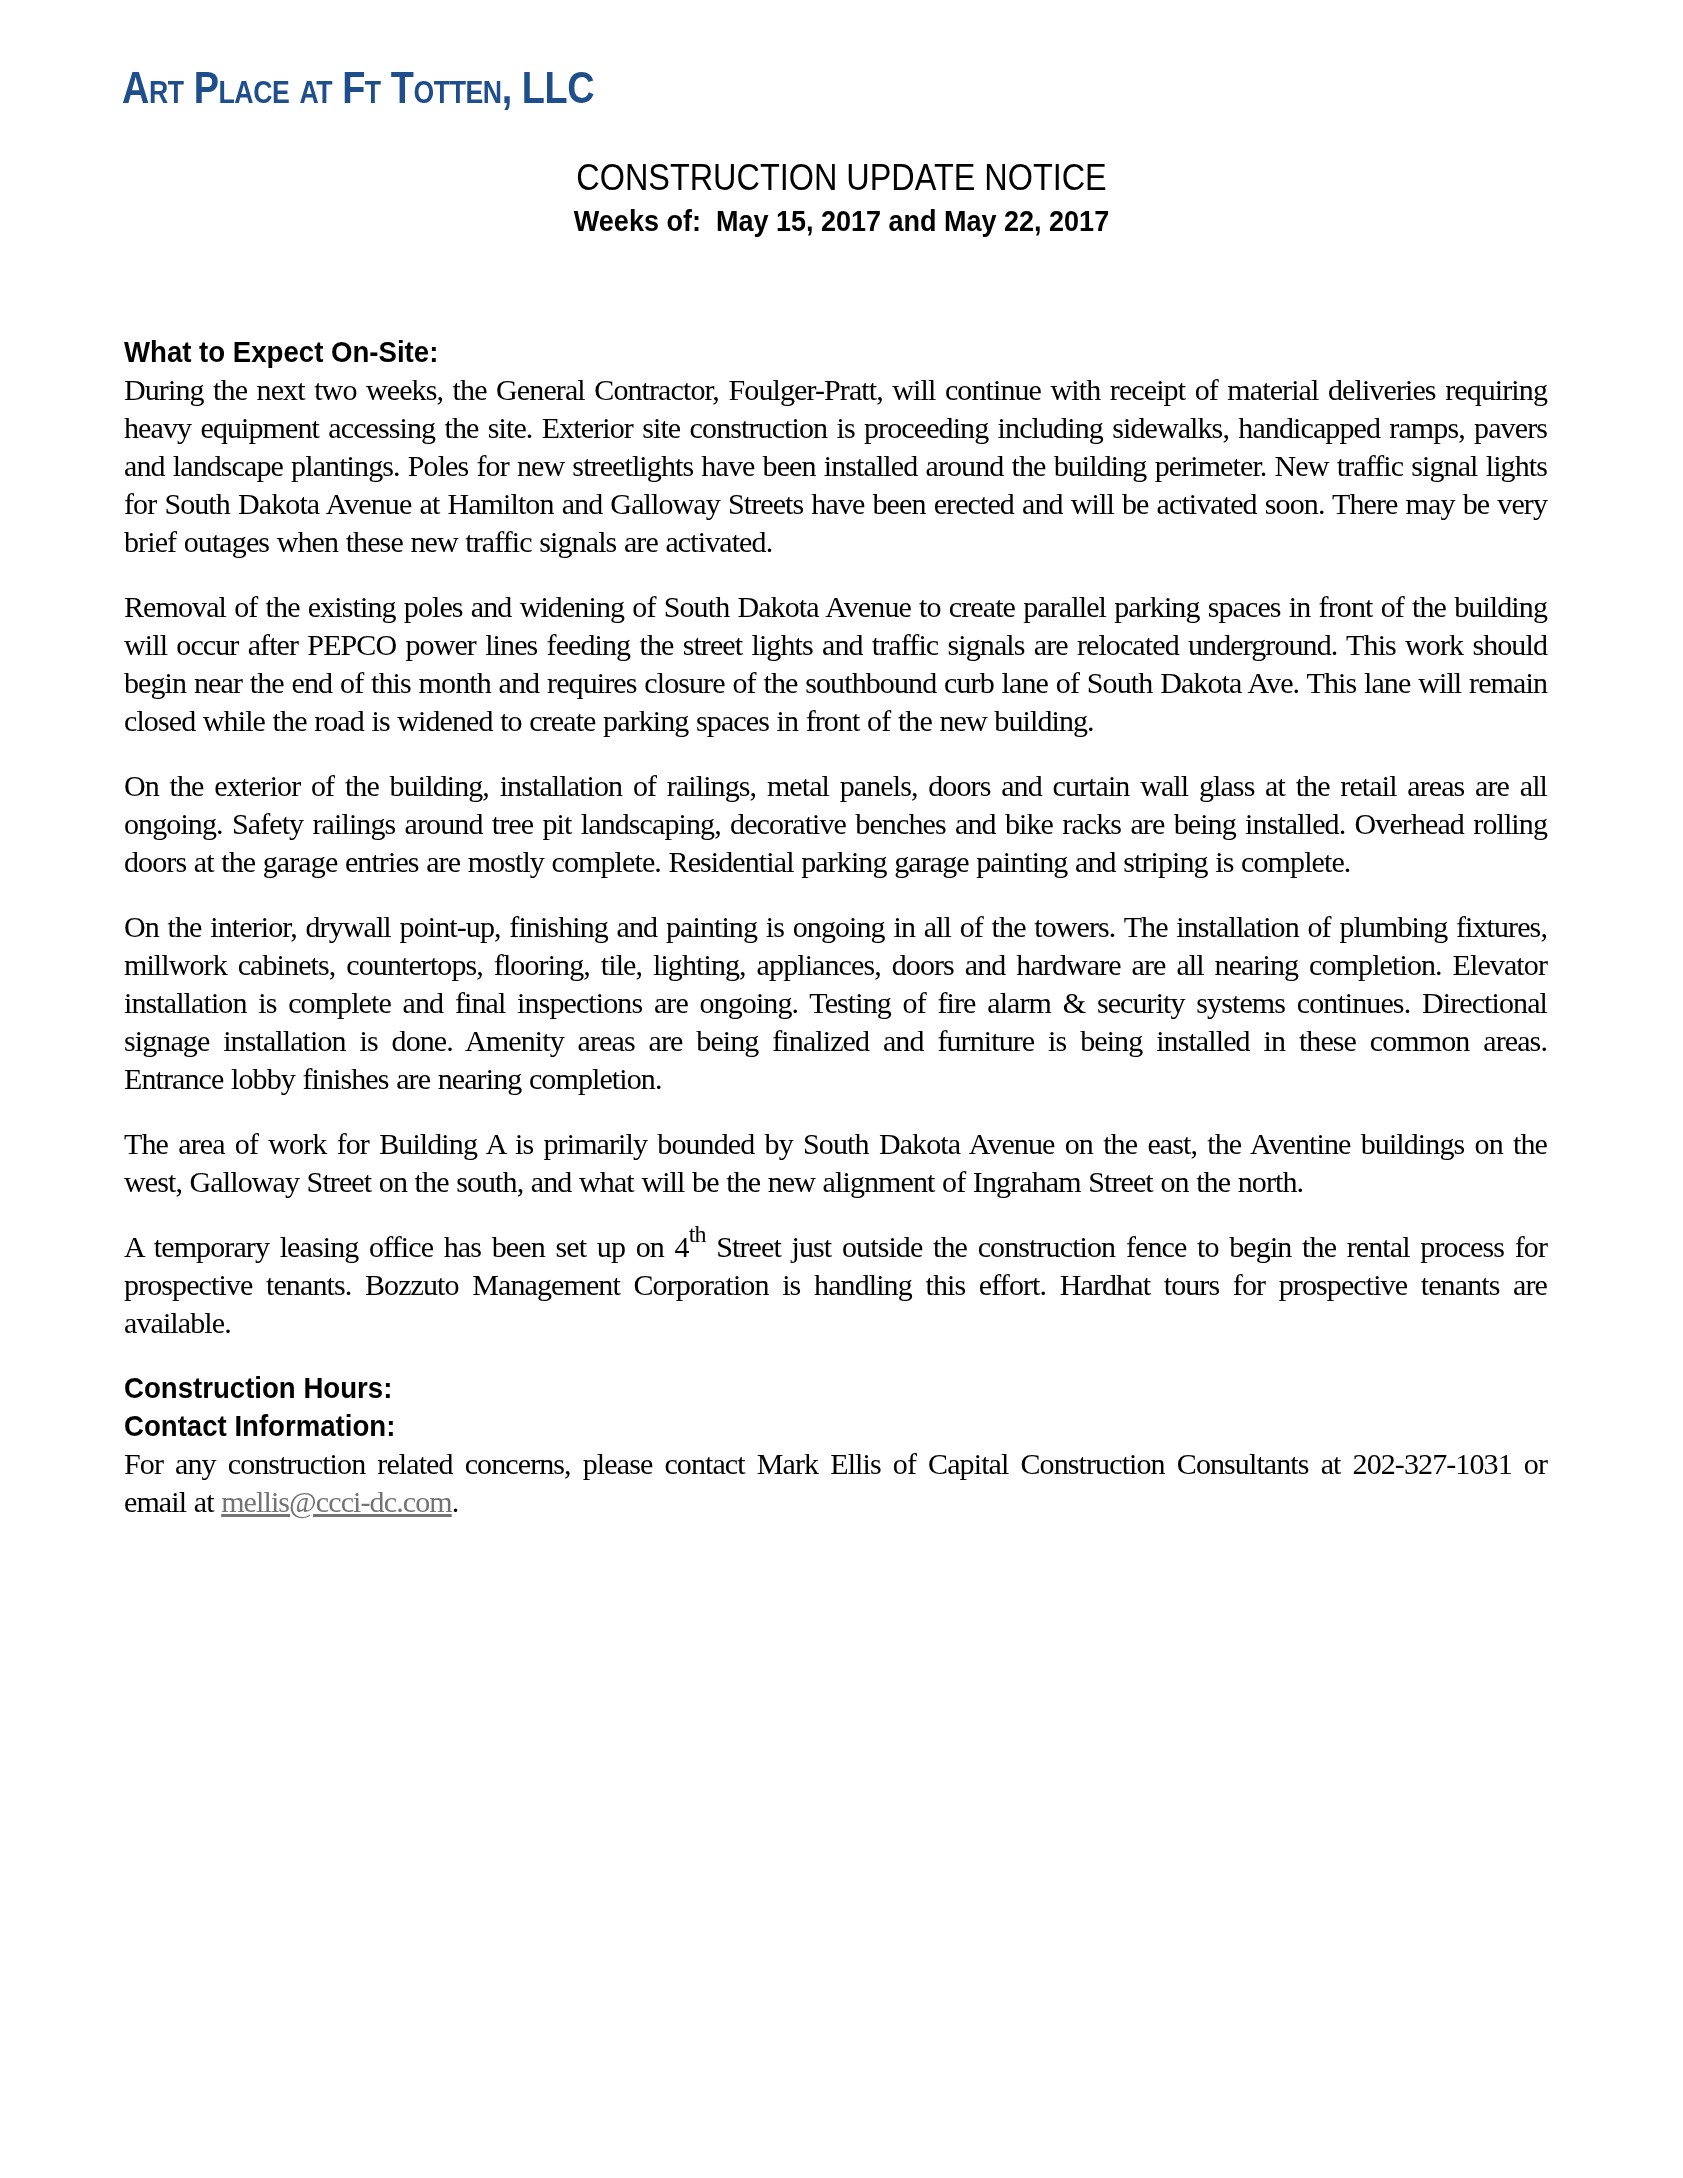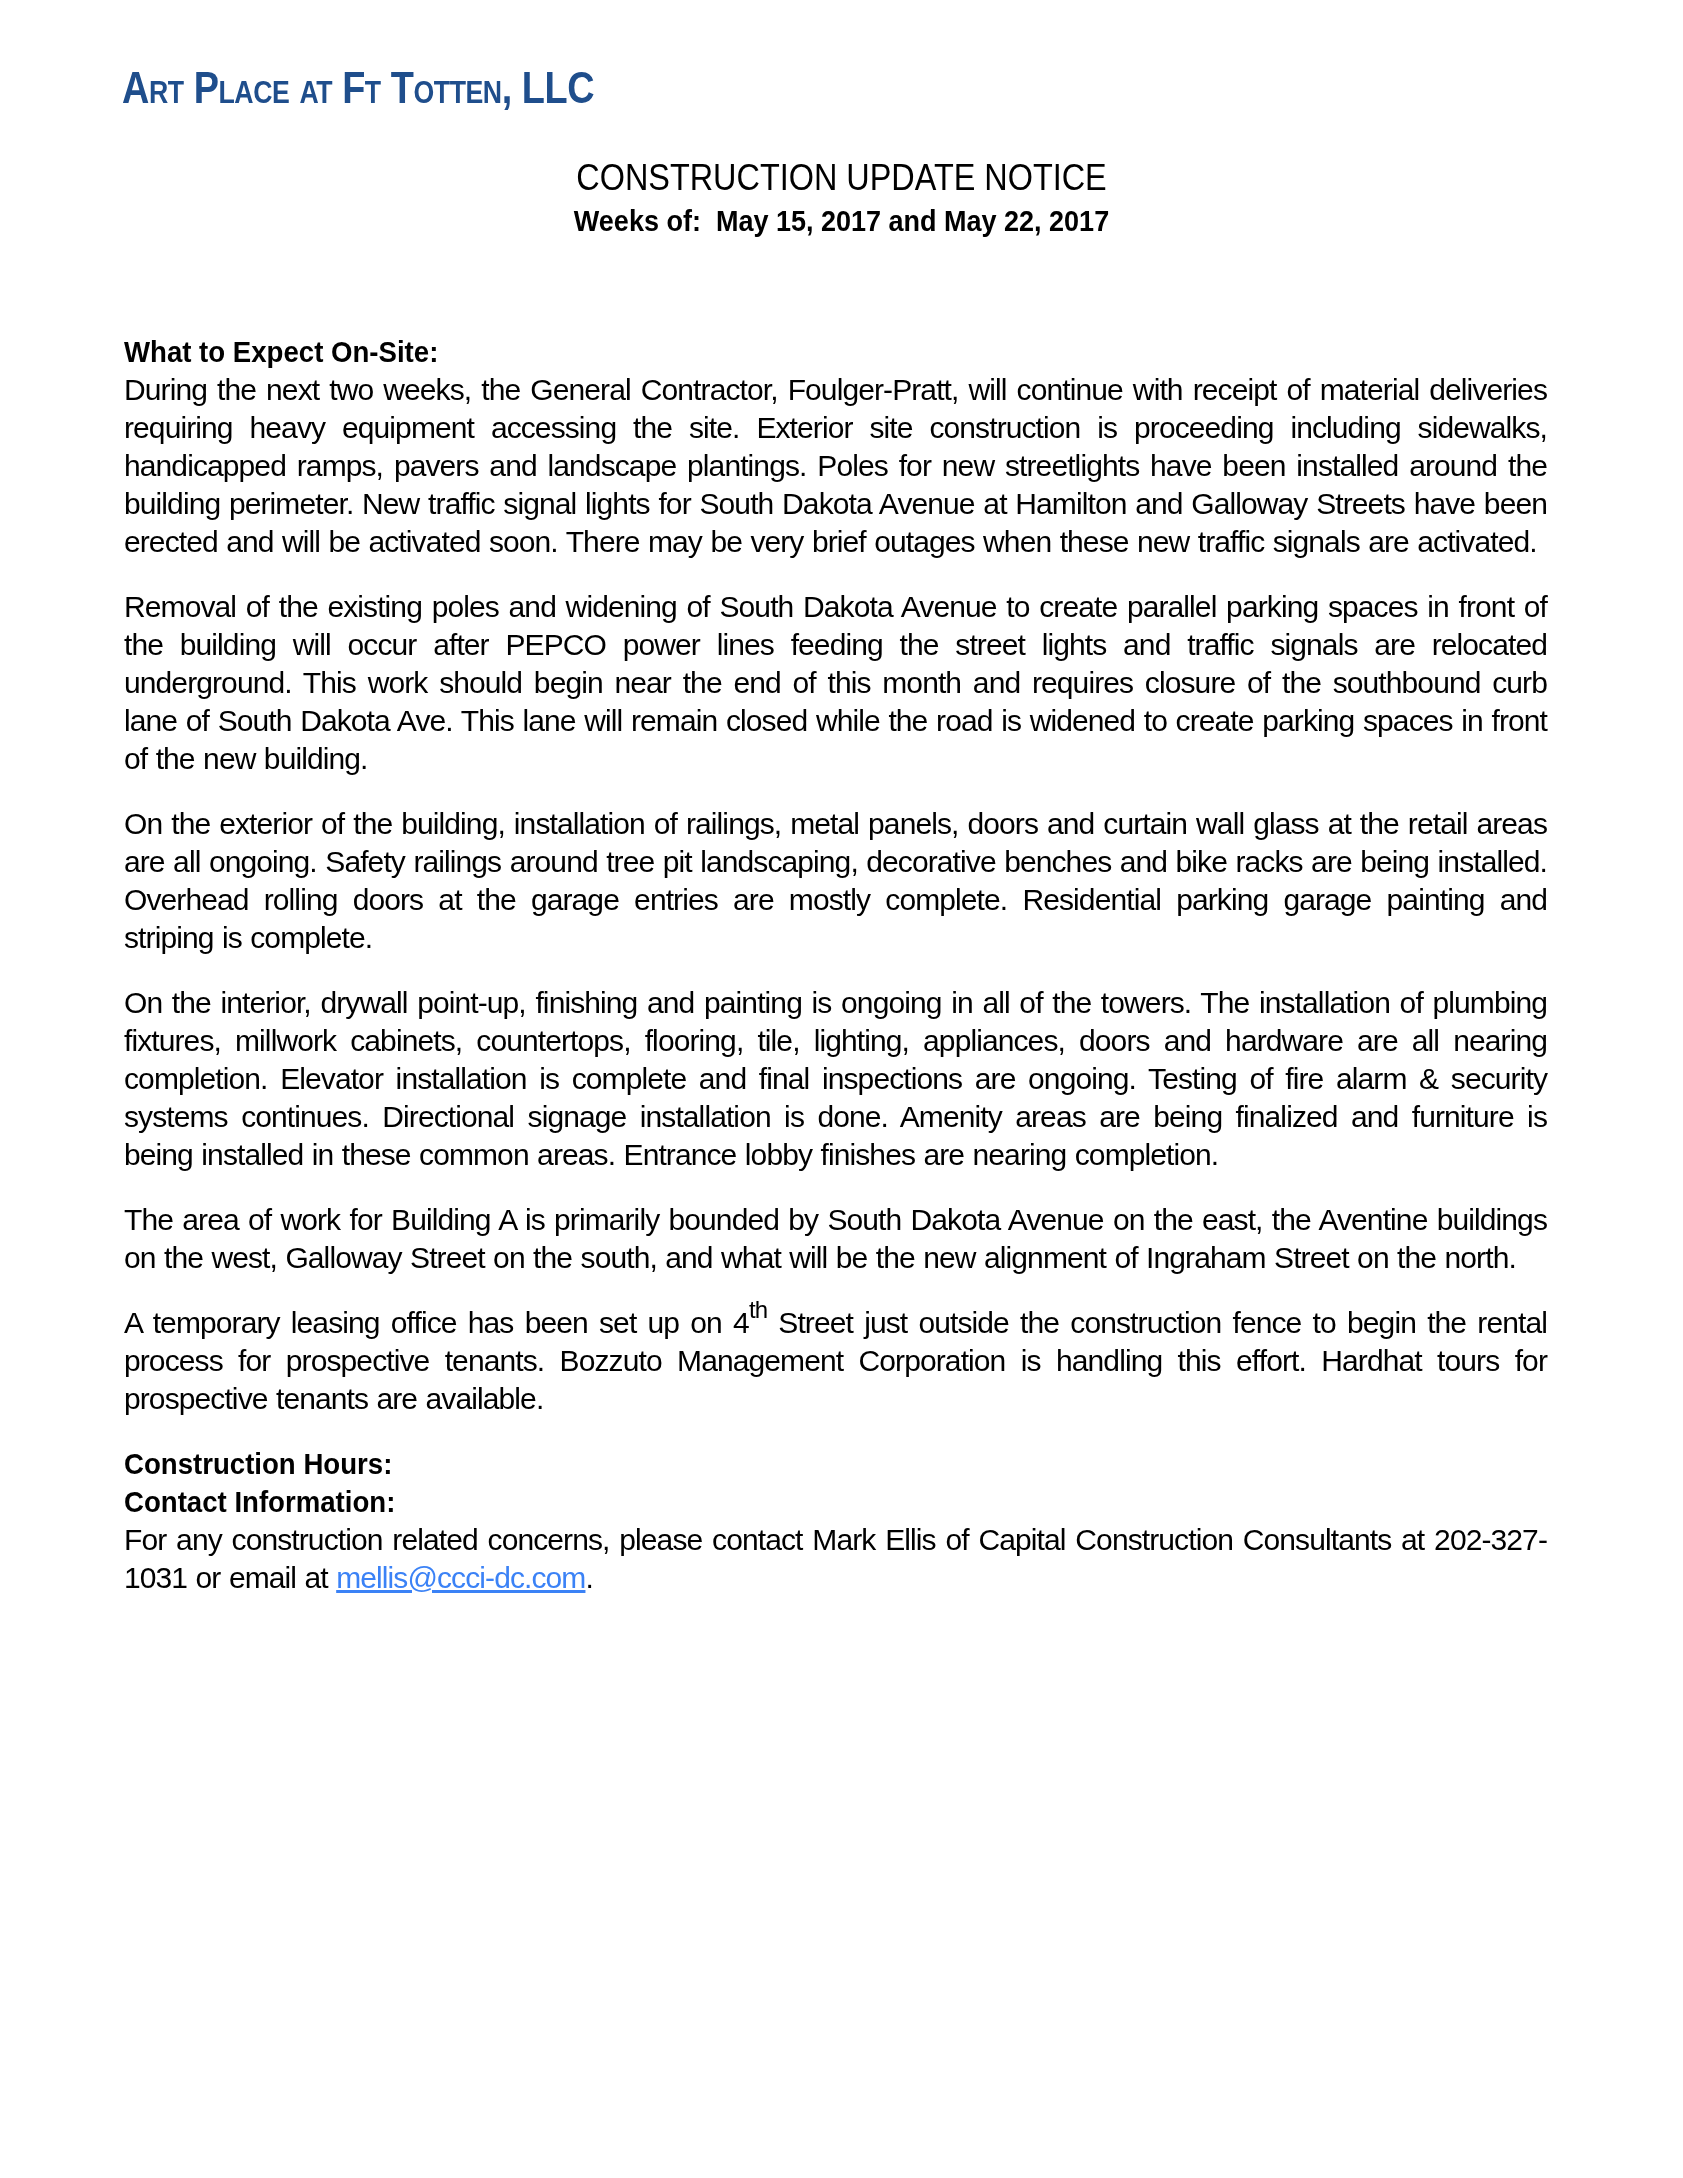--- a/index.html
+++ b/index.html
@@ -26,23 +26,23 @@
     position: absolute; left: 124px; top: 329px; width: 1423px;
     font-family: "Liberation Sans", sans-serif; color: #000;
   }
   .section-heading {
     font-weight: bold; font-size: 30px; line-height: 38px; margin: 0;
     transform: scaleX(0.92); transform-origin: left top; white-space: nowrap;
   }
   .para {
     font-size: 30px; line-height: 38px; margin: 0 0 27px 0;
     text-align: justify; text-align-last: left;
-    letter-spacing: -0.9px; word-spacing: 1px;
+    letter-spacing: -0.9px; word-spacing: 1px; font-family: Liberation Serif, serif;
   }
-  .email-link { color: #3b82f6; text-decoration: underline; cursor: pointer; }
+  .email-link { color: #737373; text-decoration: underline; cursor: pointer; }
   sup { font-size: 24px; line-height: 0; position: relative; top: -4px; vertical-align: super; }
 </style>
 </head>
 <body>
 
 <div class="page">
   <div class="company-title">Art Place at Ft Totten, LLC</div>
   <div class="notice-title">CONSTRUCTION UPDATE NOTICE</div>
   <div class="notice-weeks">Weeks of:  May 15, 2017 and May 22, 2017</div>
 

